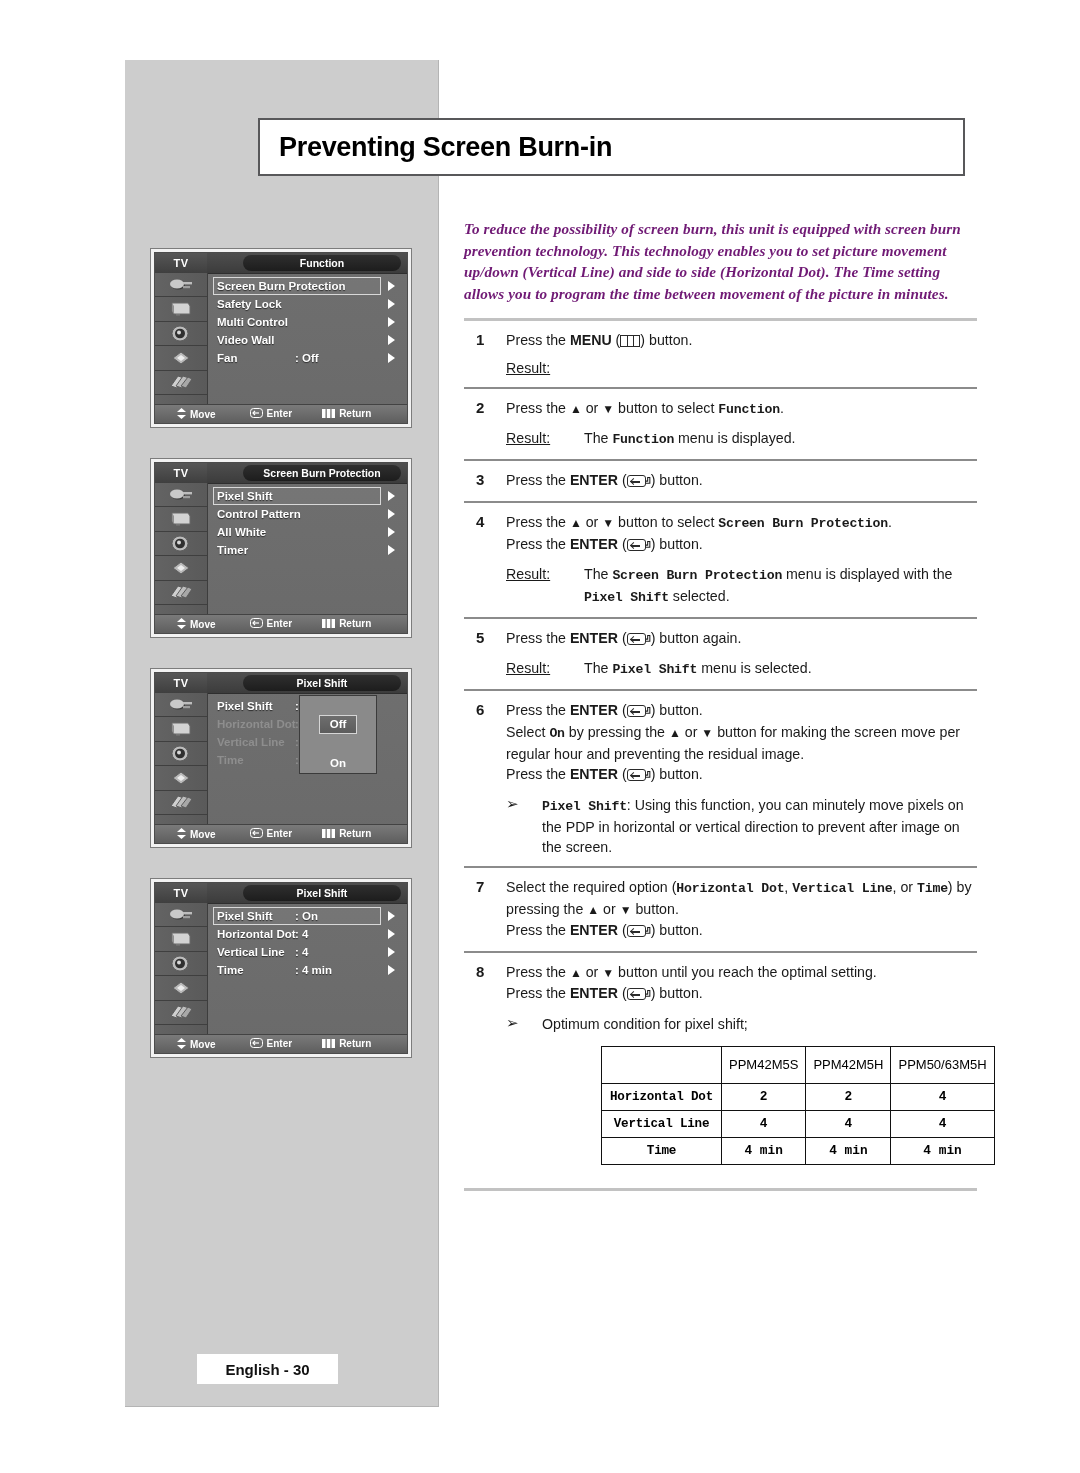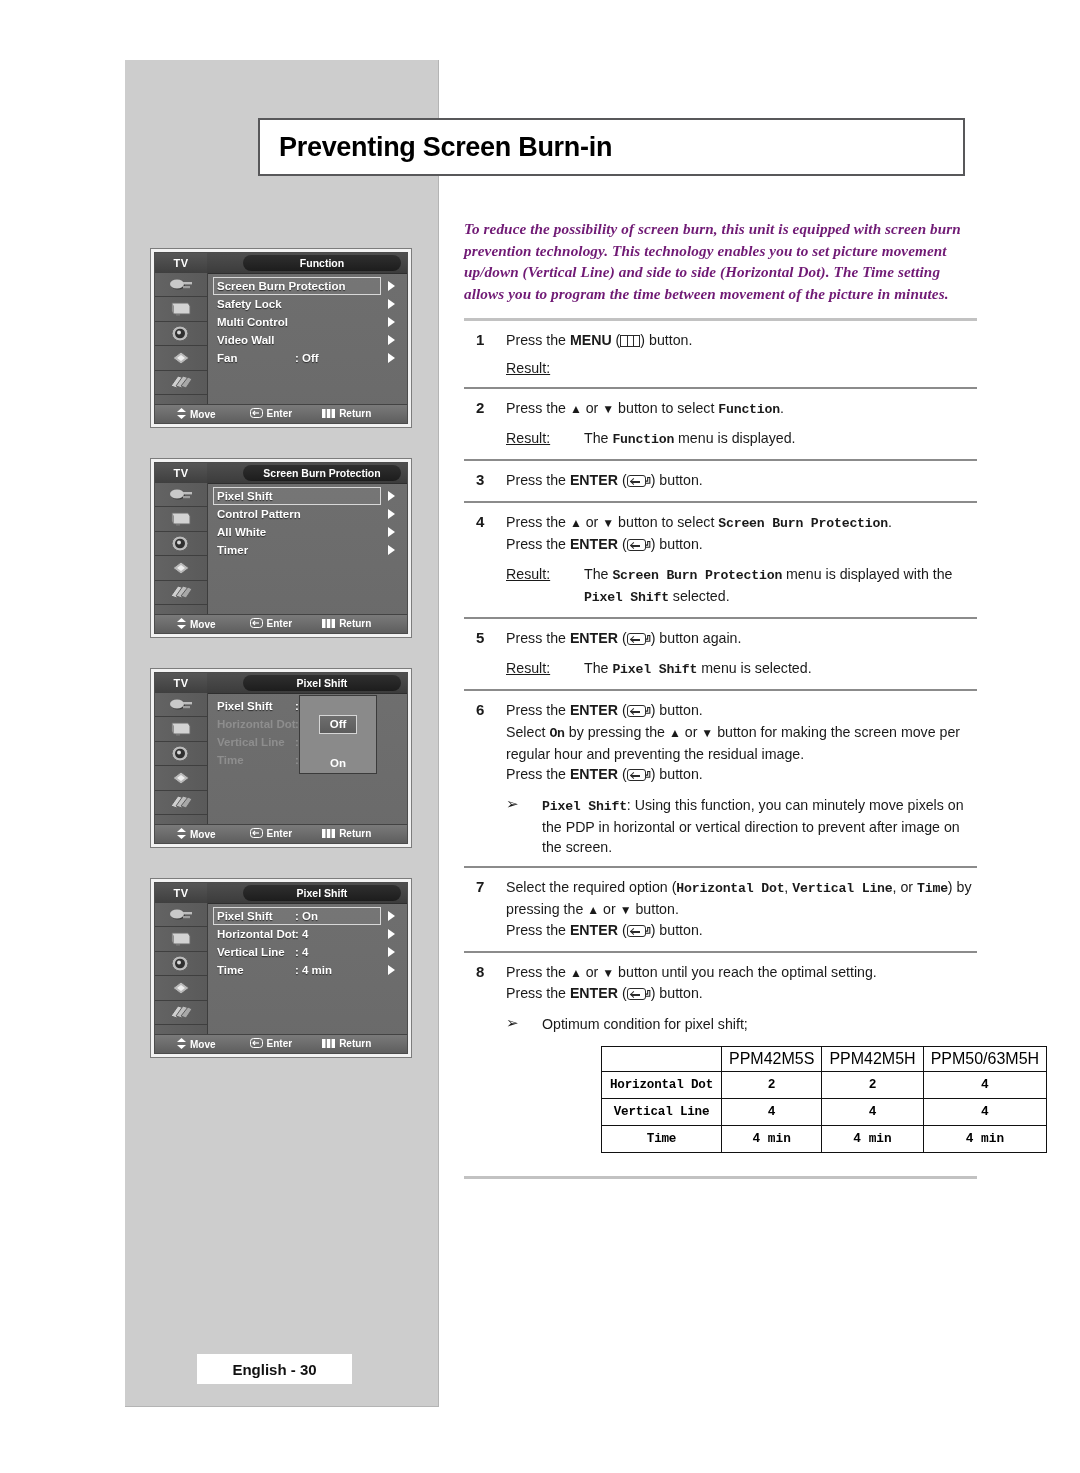--- a/index.html
+++ b/index.html
@@ -185,22 +185,22 @@
   table.spec td, table.spec th {
     border: 1.2px solid #111;
     text-align: center;
     padding: 3px 5px;
     font-size: 13.5px;
     color: #000;
   }
   table.spec th {
     font-weight: normal;
     font-family: "Liberation Sans", sans-serif;
-    font-size: 16px;
-    padding: 2px 7px;
+    font-size: 13px;
+    padding: 8px 7px;
   }
   table.spec td.rowhead {
     font-family: "Liberation Mono", monospace;
     font-weight: bold;
     font-size: 12.6px;
     letter-spacing: -0.2px;
     white-space: nowrap;
     padding: 3px 8px;
   }
   table.spec td.val {
@@ -362,21 +362,21 @@
     height: 17px;
     line-height: 17px;
   }
   .popup .opt.on { color: #ffffff; }
 
   
   .footer {
     position: absolute;
     left: 197px;
     top: 1354px;
-    width: 155px;
+    width: 141px;
     height: 30px;
     background: #ffffff;
     display: flex;
     align-items: center;
     justify-content: center;
     font-size: 15px;
     font-weight: bold;
     color: #111;
   }
 </style>

